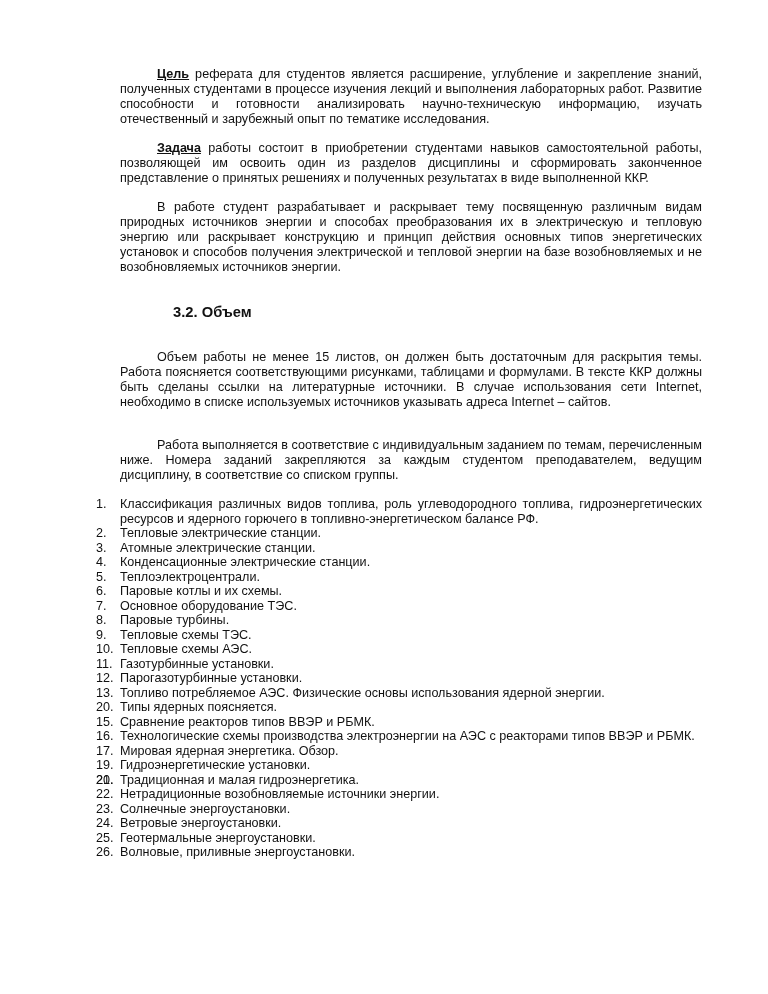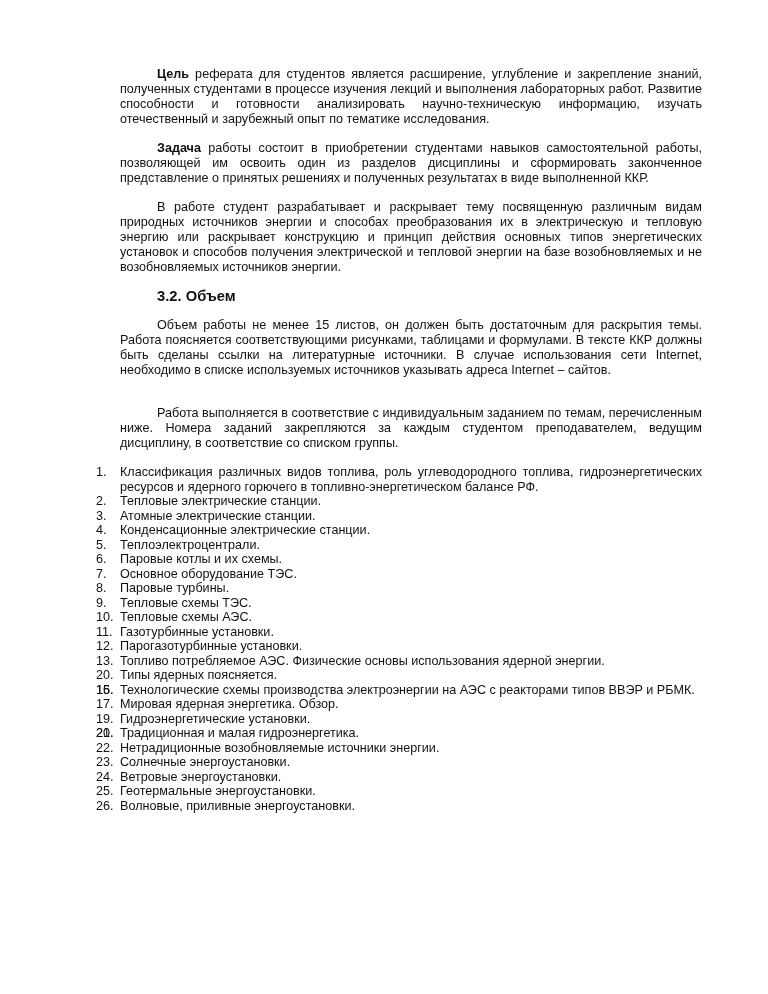--- a/index.html
+++ b/index.html
@@ -21,24 +21,24 @@
       top: 67px;
       width: 582px;
       font-size: 12.6px;
       line-height: 15px;
     }
     .para {
       margin: 0;
       text-align: justify;
       text-indent: 37px;
     }
-    .para b { font-weight: bold; }
+    .para b { font-weight: bold; text-decoration: underline; }
     .gap { height: 14px; }
     .heading {
-      margin: 0;
+      margin: 16px;
       padding-left: 37px;
       font-weight: bold;
     }
     .topic-list {
       list-style: none;
       margin: 0;
       padding: 0;
       line-height: 14.5px;
     }
     .topic-list li {
@@ -93,21 +93,21 @@
       <li><span class="num">5.</span><span>Теплоэлектроцентрали.</span></li>
       <li><span class="num">6.</span><span>Паровые котлы и их схемы.</span></li>
       <li><span class="num">7.</span><span>Основное оборудование ТЭС.</span></li>
       <li><span class="num">8.</span><span>Паровые турбины.</span></li>
       <li><span class="num">9.</span><span>Тепловые схемы ТЭС.</span></li>
       <li><span class="num">10.</span><span>Тепловые схемы АЭС.</span></li>
       <li><span class="num">11.</span><span>Газотурбинные установки.</span></li>
       <li><span class="num">12.</span><span>Парогазотурбинные установки.</span></li>
       <li><span class="num">13.</span><span>Топливо потребляемое АЭС. Физические основы использования ядерной энергии.</span></li>
       <li><span class="num">20.</span><span>Типы ядерных поясняется.</span></li>
-      <li><span class="num">15.</span></li>
+      <li><span class="num">15.</span><span>Сравнение реакторов типов ВВЭР и РБМК.</span></li>
       <li><span class="num">16.</span><span>Технологические схемы производства электроэнергии на АЭС с реакторами типов ВВЭР и РБМК.</span></li>
       <li><span class="num">17.</span><span>Мировая ядерная энергетика. Обзор.</span></li>
       <li><span class="num">19.</span><span>Гидроэнергетические установки.</span></li>
       <li><span class="num">20.</span></li>
       <li><span class="num">21.</span><span>Традиционная и малая гидроэнергетика.</span></li>
       <li><span class="num">22.</span><span>Нетрадиционные возобновляемые источники энергии.</span></li>
       <li><span class="num">23.</span><span>Солнечные энергоустановки.</span></li>
       <li><span class="num">24.</span><span>Ветровые энергоустановки.</span></li>
       <li><span class="num">25.</span><span>Геотермальные энергоустановки.</span></li>
       <li><span class="num">26.</span><span>Волновые, приливные энергоустановки.</span></li>

